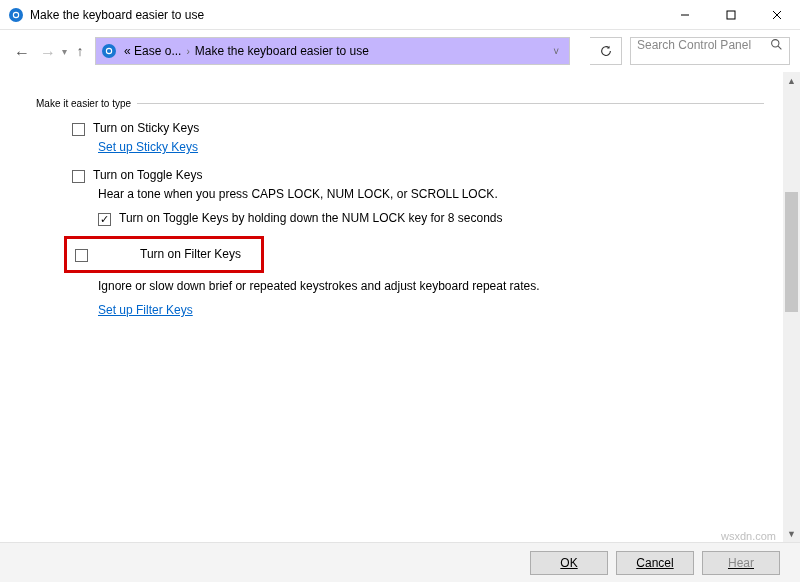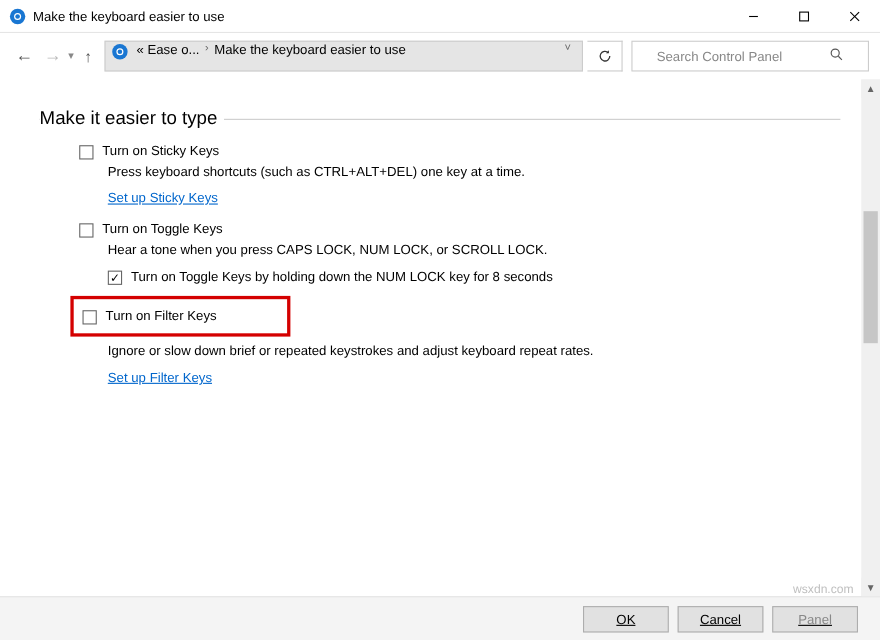--- a/index.html
+++ b/index.html
@@ -45,78 +45,78 @@
       display:flex;align-items:center;justify-content:center;
       color:#555; font-size:16px;
       margin-right: 2px;
     }
     .nav-arrow.disabled { color:#bbb; }
     .dropdown-tick { color:#888; font-size:10px; margin-right:2px;}
     .up-arrow { width:22px; display:flex;align-items:center;justify-content:center;color:#555;font-size:14px;margin-right:4px;}
     .addr-box {
       flex:1;
       display:flex;
-      align-items:flex-start;
+      align-items:center;
       height:28px;
       border:1px solid #ccc;
-      background:#e5e5e5;
+      background:#c4b5fd;
       padding:0 4px;
-      margin-right:4px;
+      margin-right:20px;
     }
     .addr-icon { width:18px;height:18px;display:flex;align-items:center;justify-content:center;margin-right:4px;}
     .addr-seg { font-size:12px; color:#000; padding:0 2px; }
     .addr-chevron { color:#666; font-size:10px; padding:0 3px; }
     .addr-spacer { flex:1; }
     .addr-drop { color:#666; font-size:10px; padding:0 6px; border-left:0px solid #eee;}
     .refresh-btn {
       width:32px;height:28px;border:1px solid #ccc;border-left:none;
       display:flex;align-items:center;justify-content:center;color:#333;font-size:14px;
       margin-right:8px;
     }
     .search-box {
-      width:216px;height:28px;border:1px solid #ccc;display:flex;align-items:center;
-      padding:0 22px;color:#777;
+      width:160px;height:28px;border:1px solid #ccc;display:flex;
+      padding:0 6px;color:#777;
     }
     .search-box .si { margin-left:auto; color:#555;font-size:13px;}
     .search-box .ph { font-size:12px; color:#888;}
     
     .content-wrap {
       position:relative;
       height: calc(582px - 30px - 42px - 40px);
       overflow:hidden;
     }
     .content {
       padding: 18px 36px 10px 36px;
     }
     fieldset.group {
       border: none;
       border-top: 1px solid #ccc;
       padding: 8px 0 14px 0;
       margin: 8px 0 6px 0;
     }
     fieldset.group > legend {
-      font-size:17px; color:#000; padding-right:6px;
+      font-size:10px; color:#000; padding-right:6px;
     }
     .row { margin: 4px 0 4px 36px; display:flex; align-items:flex-start; }
     .row.inset2 { margin-left: 62px; }
     .checkbox {
       width:13px;height:13px;border:1px solid #666;background:#fff;
       margin-right:8px; margin-top:2px; flex:0 0 auto;
       display:flex;align-items:center;justify-content:center;font-size:11px;color:#000;
     }
     .lbl { font-size:12px; color:#000; }
     .desc { font-size:12px; color:#000; margin:4px 0 10px 62px;}
     .link { font-size:12px; color:#0066cc; margin:4px 0 14px 62px;text-decoration:underline; }
     .highlight-box {
       border:3px solid #d40000;
       margin:10px 0 6px 28px;
       padding:8px 6px 8px 6px;
       width:200px;
     }
-    .highlight-box .row { margin-left: 2px; margin-top:0;margin-bottom:0;}
+    .highlight-box .row { margin-left: 2px; margin-top:0;margin-bottom:0;gap:44px;}
     
     .v-scroll {
       position:absolute; right:0; top:0; width:17px; height:100%;
       background:#f0f0f0;
     }
     .v-scroll .up, .v-scroll .dn {
       height:17px;background:#f0f0f0;display:flex;align-items:center;justify-content:center;font-size:9px;color:#666;
     }
     .v-scroll .thumb {
       position:absolute; left:2px; right:2px; top: 120px; height: 120px; background:#c6c6c6;
@@ -216,21 +216,20 @@
 
 <div class="content-wrap">
   <div class="content">
     <fieldset class="group">
       <legend>Make it easier to type</legend>
 
       <div class="row">
         <span class="checkbox"></span>
         <span class="lbl">Turn on Sticky Keys</span>
       </div>
-      <div class="desc">Press keyboard shortcuts (such as CTRL+ALT+DEL) one key at a time.</div>
       <div class="link">Set up Sticky Keys</div>
 
       <div class="row">
         <span class="checkbox"></span>
         <span class="lbl">Turn on Toggle Keys</span>
       </div>
       <div class="desc">Hear a tone when you press CAPS LOCK, NUM LOCK, or SCROLL LOCK.</div>
       <div class="row inset2">
         <span class="checkbox">✓</span>
         <span class="lbl">Turn on Toggle Keys by holding down the NUM LOCK key for 8 seconds</span>
@@ -253,14 +252,14 @@
     <div class="thumb"></div>
     <div class="dn" style="position:absolute;bottom:0;left:0;right:0">▼</div>
   </div>
 
   <div class="watermark">wsxdn.com</div>
 </div>
 
 <div class="footer">
   <div class="btn">OK</div>
   <div class="btn">Cancel</div>
-  <div class="btn disabled">Panel</div>
+  <div class="btn disabled">Hear</div>
 </div>
 
 </body></html>

